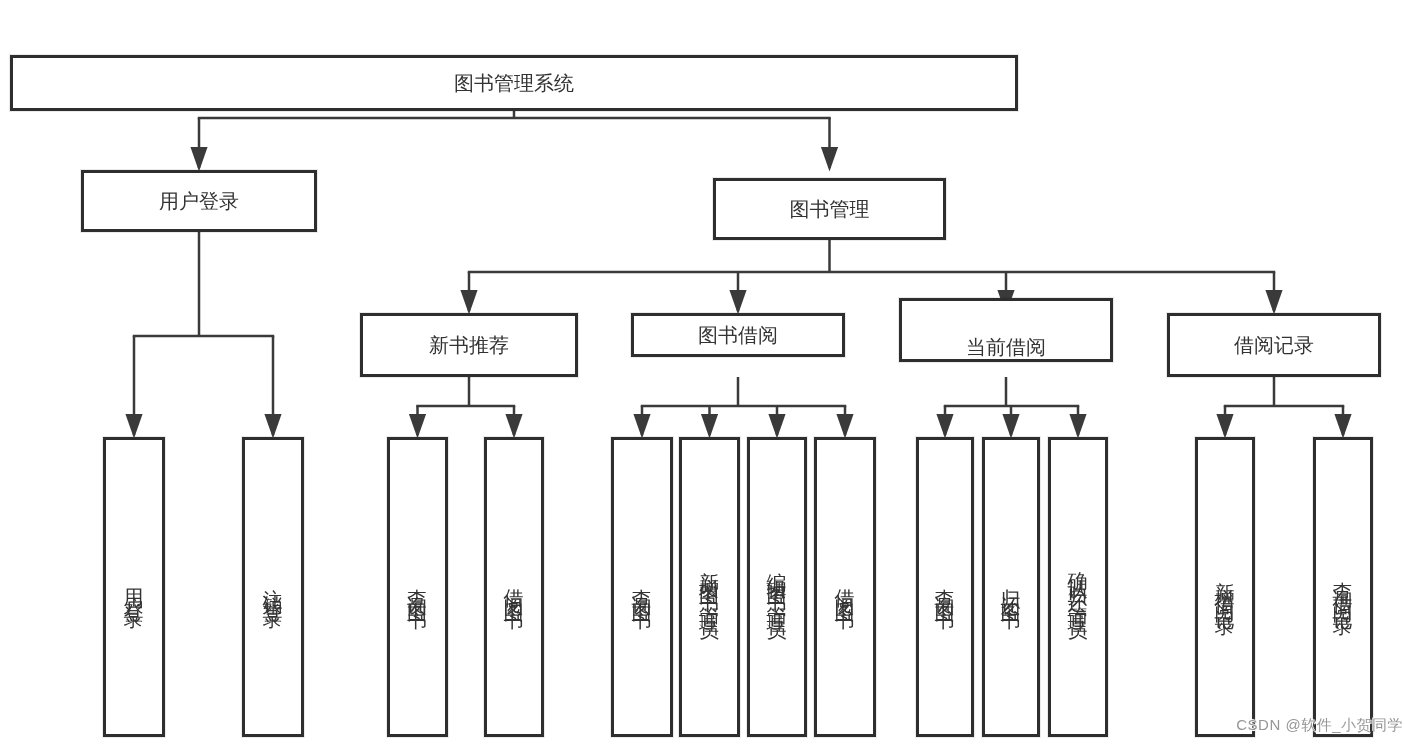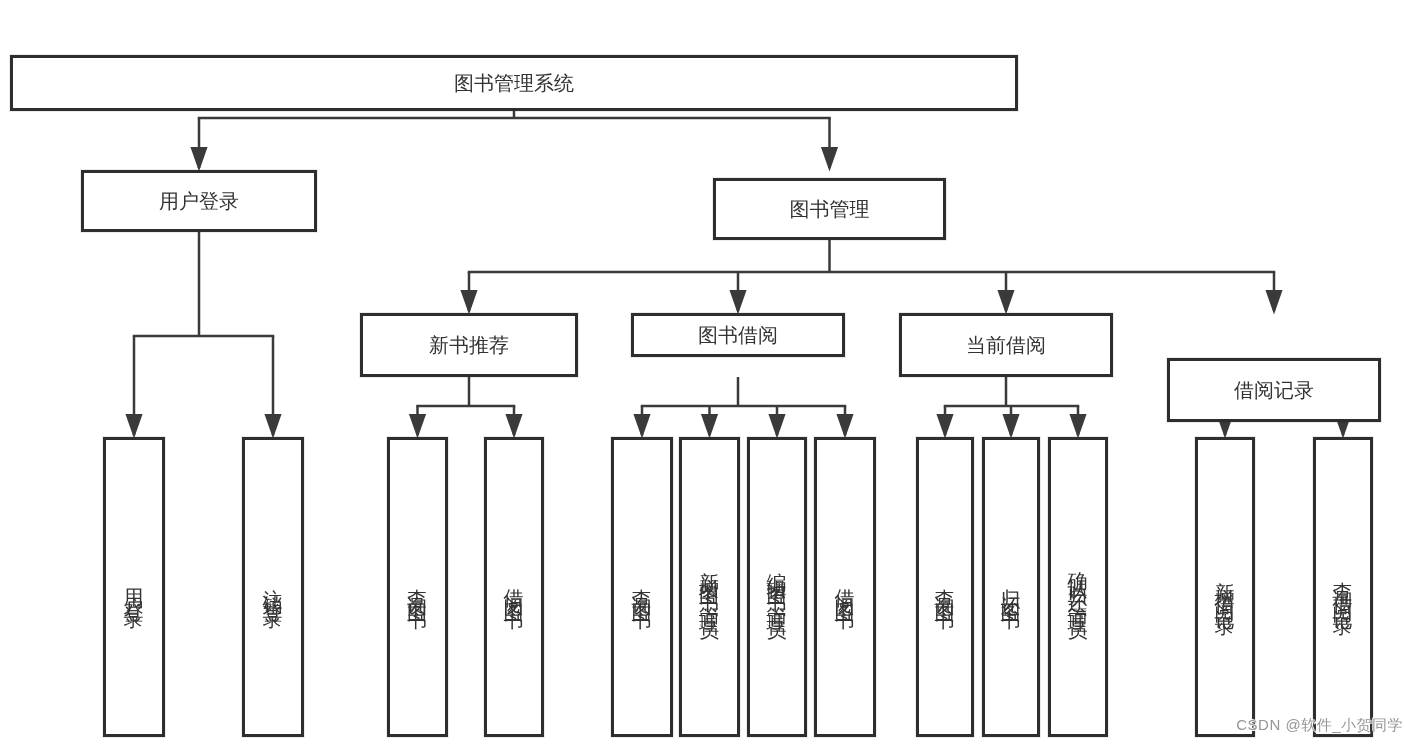--- a/index.html
+++ b/index.html
@@ -118,24 +118,24 @@
     </div>
     <div class="node horiz" style="left: 713px; top: 178px; width: 233px; height: 62px;">
       <span class="label">图书管理</span>
     </div>
     <div class="node horiz" style="left: 360px; top: 313px; width: 218px; height: 64px;">
       <span class="label">新书推荐</span>
     </div>
     <div class="node horiz" style="left: 631px; top: 313px; width: 214px; height: 44px;">
       <span class="label">图书借阅</span>
     </div>
-    <div class="node horiz" style="left: 899px; top: 313px; width: 214px; height: 64px;">
+    <div class="node horiz" style="left: 899px; top: 298px; width: 214px; height: 64px; align-items: flex-end;">
       <span class="label">当前借阅</span>
     </div>
-    <div class="node horiz" style="left: 1167px; top: 313px; width: 214px; height: 64px; margin-top: 45px;">
+    <div class="node horiz" style="left: 1167px; top: 313px; width: 214px; height: 64px;">
       <span class="label">借阅记录</span>
     </div>
     <div class="node vert" style="left: 103px; top: 437px; width: 62px; height: 300px;">
       <span class="label">用户登录</span>
     </div>
     <div class="node vert" style="left: 242px; top: 437px; width: 62px; height: 300px;">
       <span class="label">注销登录</span>
     </div>
     <div class="node vert" style="left: 387px; top: 437px; width: 61px; height: 300px;">
       <span class="label">查询图书</span>

